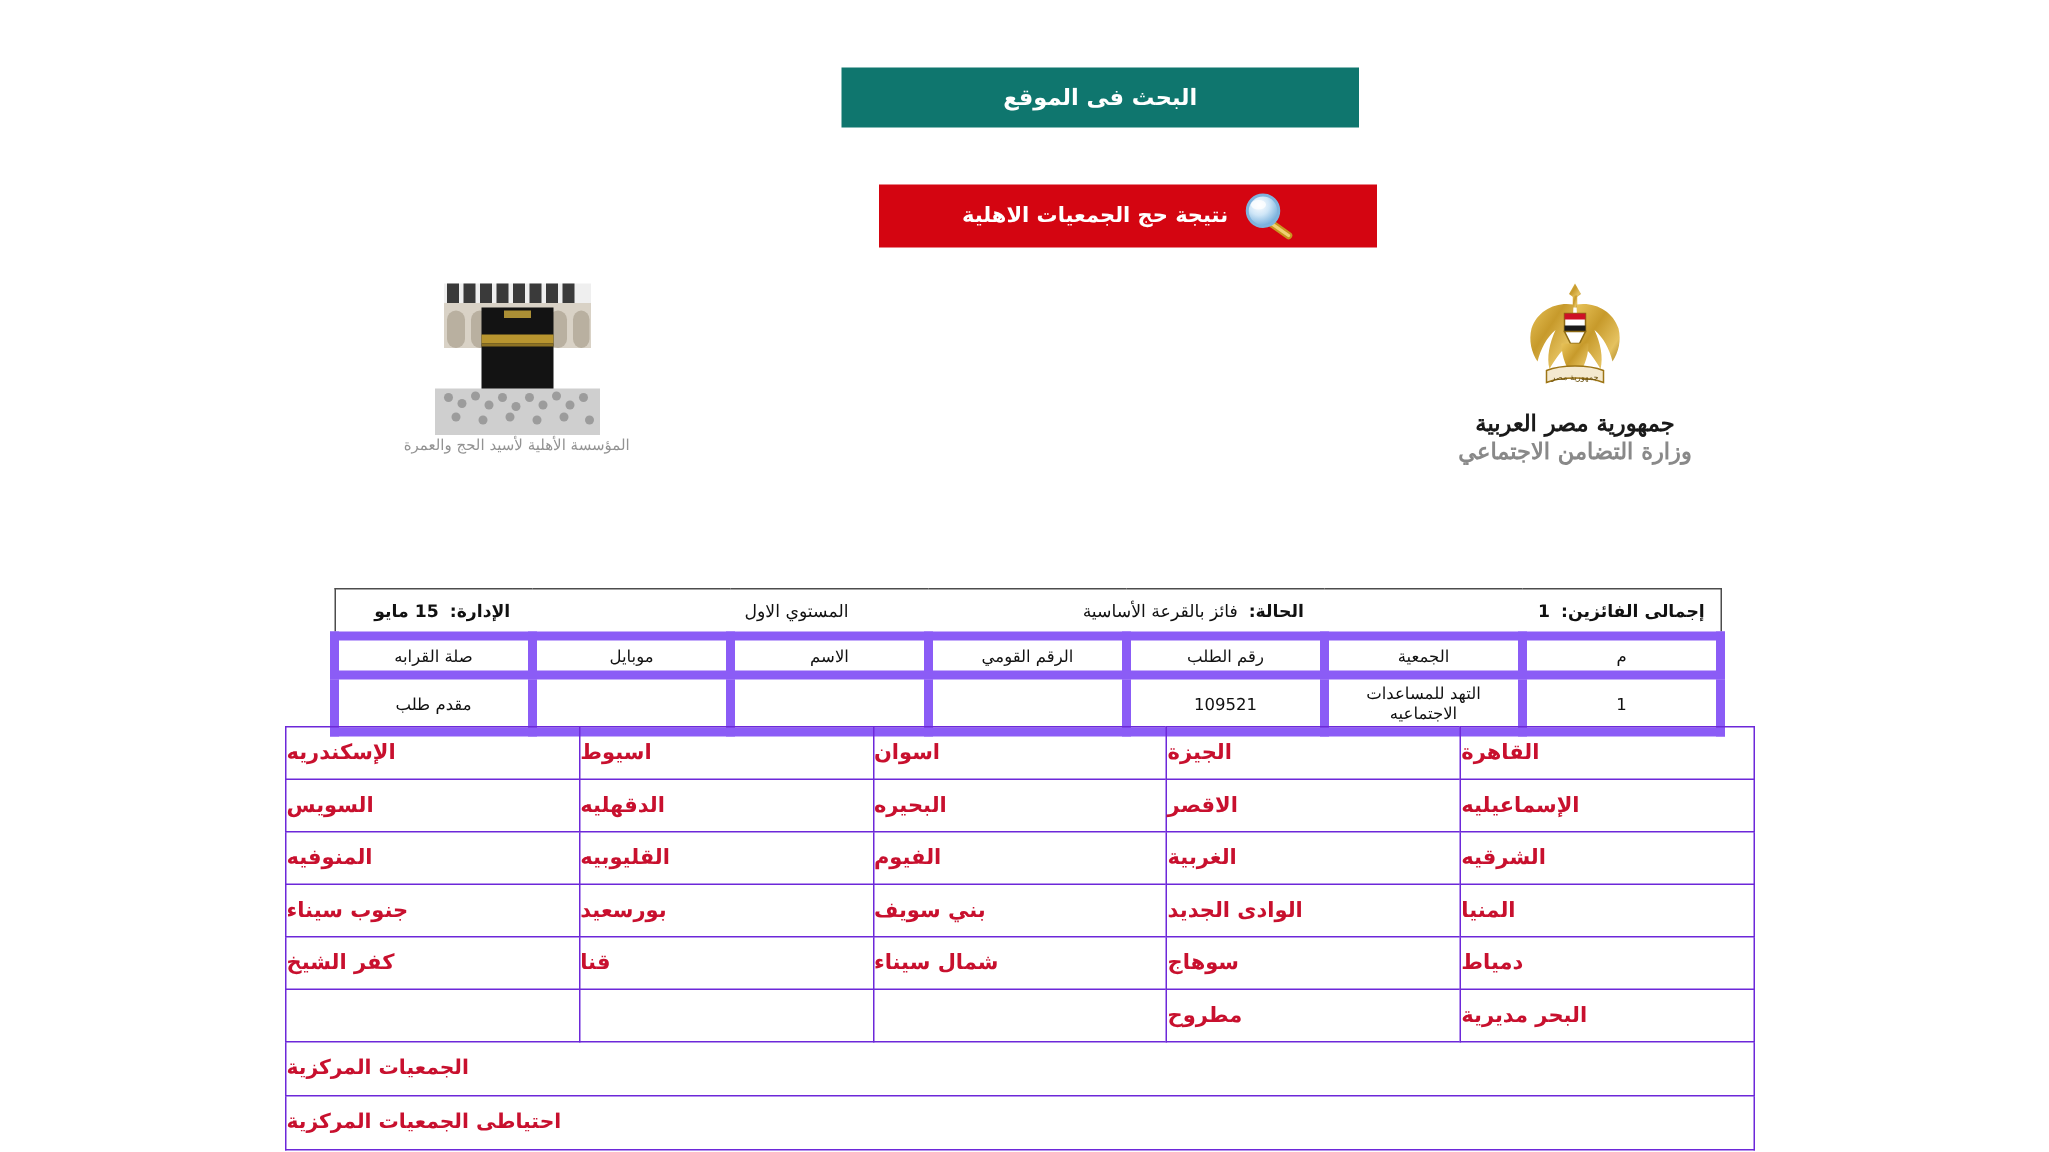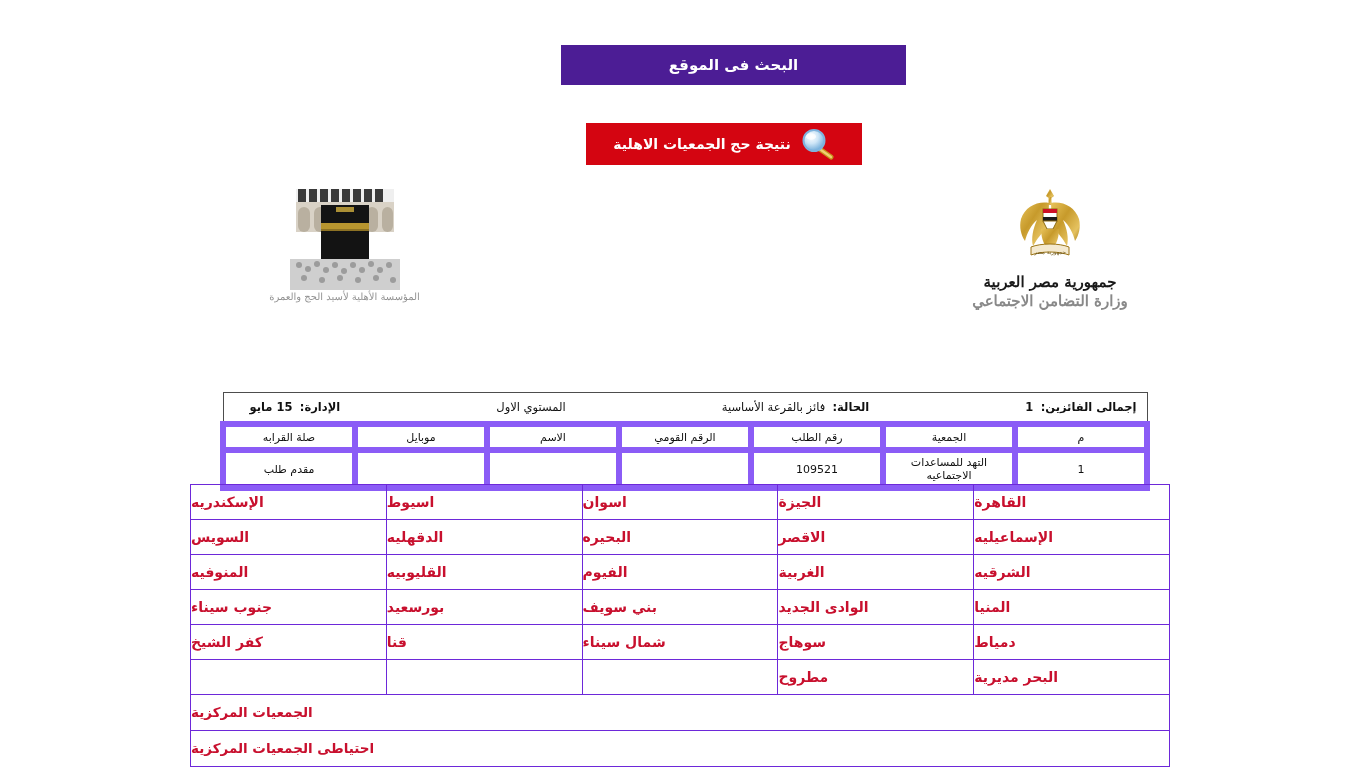--- a/index.html
+++ b/index.html
@@ -14,37 +14,37 @@
     overflow: hidden;
   }
 
   .page { position: relative; width: 1366px; height: 768px; background:#fff; }
 
   
   .search-bar {
     position: absolute;
     left: 561px; top: 45px;
     width: 345px; height: 40px;
-    background: #4c1d95;
+    background: #0f766e;
     display: flex;
     align-items: center;
     justify-content: center;
   }
   .search-bar-title {
     color: #ffffff;
     font-size: 15px;
     font-weight: bold;
     letter-spacing: 0;
   }
 
   
   .result-btn {
     position: absolute;
     left: 586px; top: 123px;
-    width: 276px; height: 42px;
+    width: 332px; height: 42px;
     background: #d40511;
     display: flex;
     align-items: center;
     justify-content: center;
     gap: 10px;
     cursor: pointer;
     border: none;
     padding: 0 14px;
   }
   .result-btn-label {

